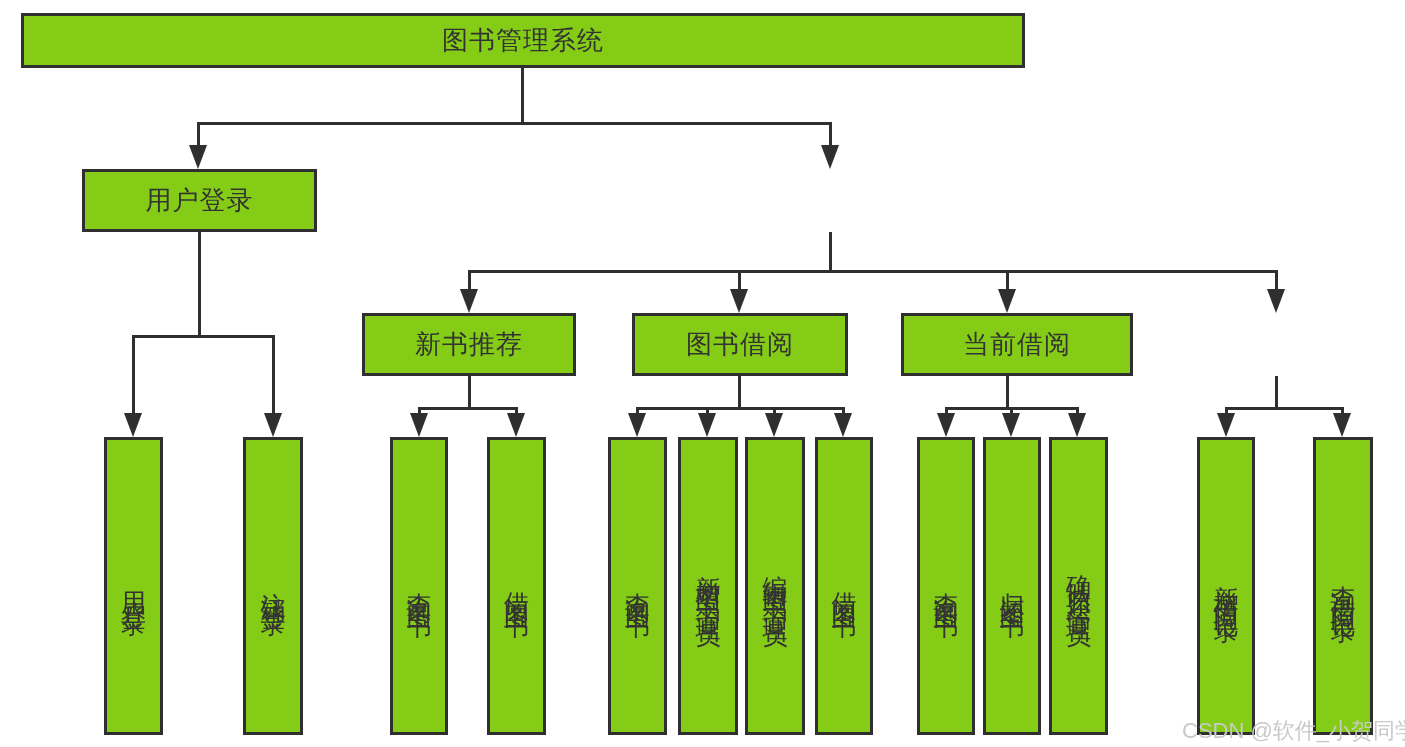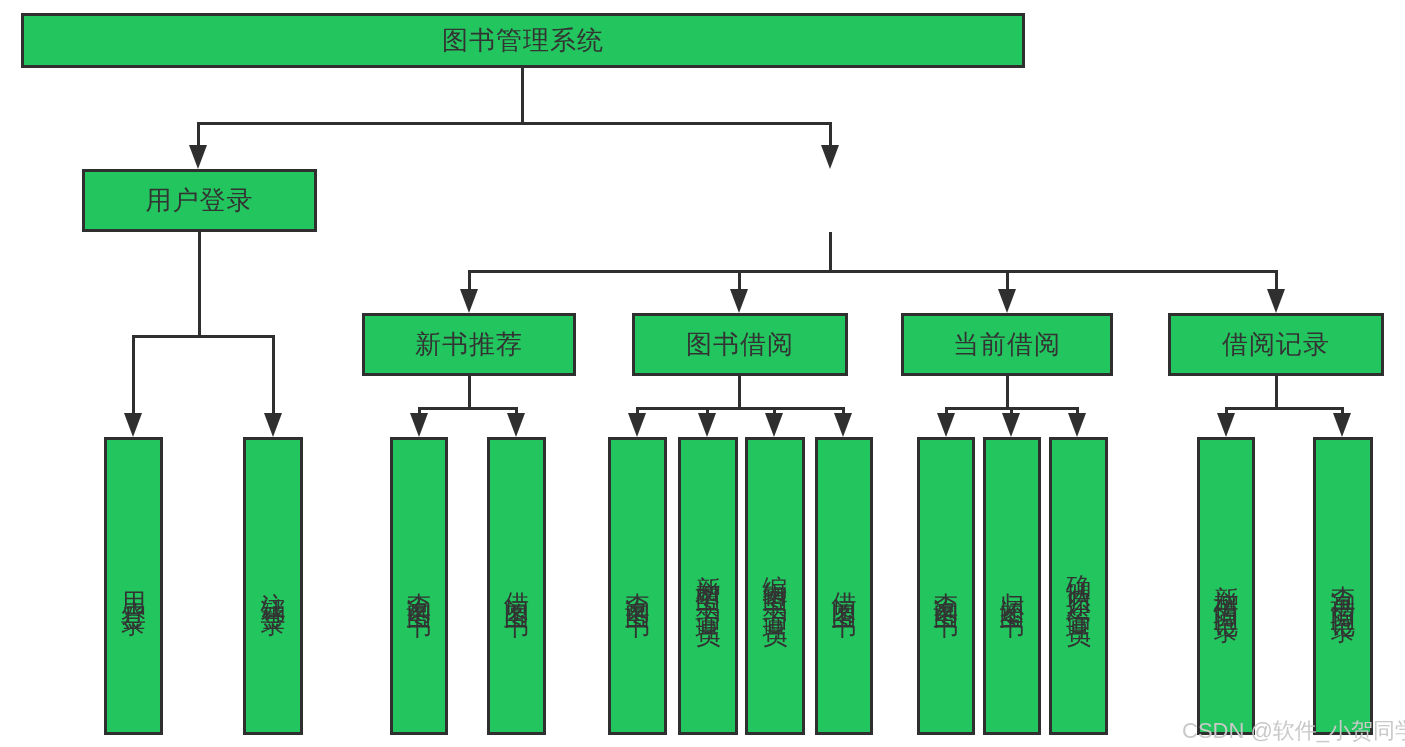--- a/index.html
+++ b/index.html
@@ -13,21 +13,21 @@
   body {
     width: 1405px; height: 747px;
     position: relative; overflow: hidden;
     font-family: "Liberation Sans", "DejaVu Sans", sans-serif;
     color: var(--text);
   }
   .canvas { position: absolute; inset: 0; }
   .box {
     position: absolute;
     border: 3px solid var(--line);
-    background: #22c55e;
+    background: #84cc16;
     display: flex;
     align-items: center;
     justify-content: center;
     font-size: 26px;
     color: var(--text);
     letter-spacing: 1px;
     z-index: 2;
   }
   .vbox {
     writing-mode: vertical-rl;
@@ -89,22 +89,21 @@
   <div class="arrow" style="left:460px; top:289px;"></div>
   <div class="vline" style="left:738px; top:270px; height:19px;"></div>
   <div class="arrow" style="left:730px; top:289px;"></div>
   <div class="vline" style="left:1006px; top:270px; height:19px;"></div>
   <div class="arrow" style="left:998px; top:289px;"></div>
   <div class="vline" style="left:1275px; top:270px; height:19px;"></div>
   <div class="arrow" style="left:1267px; top:289px;"></div>
 
   <div class="box" style="left:632px; top:313px; width:216px; height:63px;">图书借阅</div>
   <div class="box" style="left:362px; top:313px; width:214px; height:63px;">新书推荐</div>
-  <div class="box" style="left:901px; top:313px; width:212px; height:63px;">当前借阅</div>
-  <div class="box" style="left:1168px; top:313px; width:216px; height:63px;">借阅记录</div>
+  <div class="box" style="left:901px; top:313px; width:232px; height:63px;">当前借阅</div>
 
   <div class="vline" style="left:468px; top:376px; height:31px;"></div>
   <div class="hline" style="left:418px; top:407px; width:100px;"></div>
   <div class="vline" style="left:418px; top:407px; height:6px;"></div>
   <div class="arrow" style="left:410px; top:413px;"></div>
   <div class="vline" style="left:515px; top:407px; height:6px;"></div>
   <div class="arrow" style="left:507px; top:413px;"></div>
 
   <div class="vline" style="left:738px; top:376px; height:31px;"></div>
   <div class="hline" style="left:636px; top:407px; width:208px;"></div>

